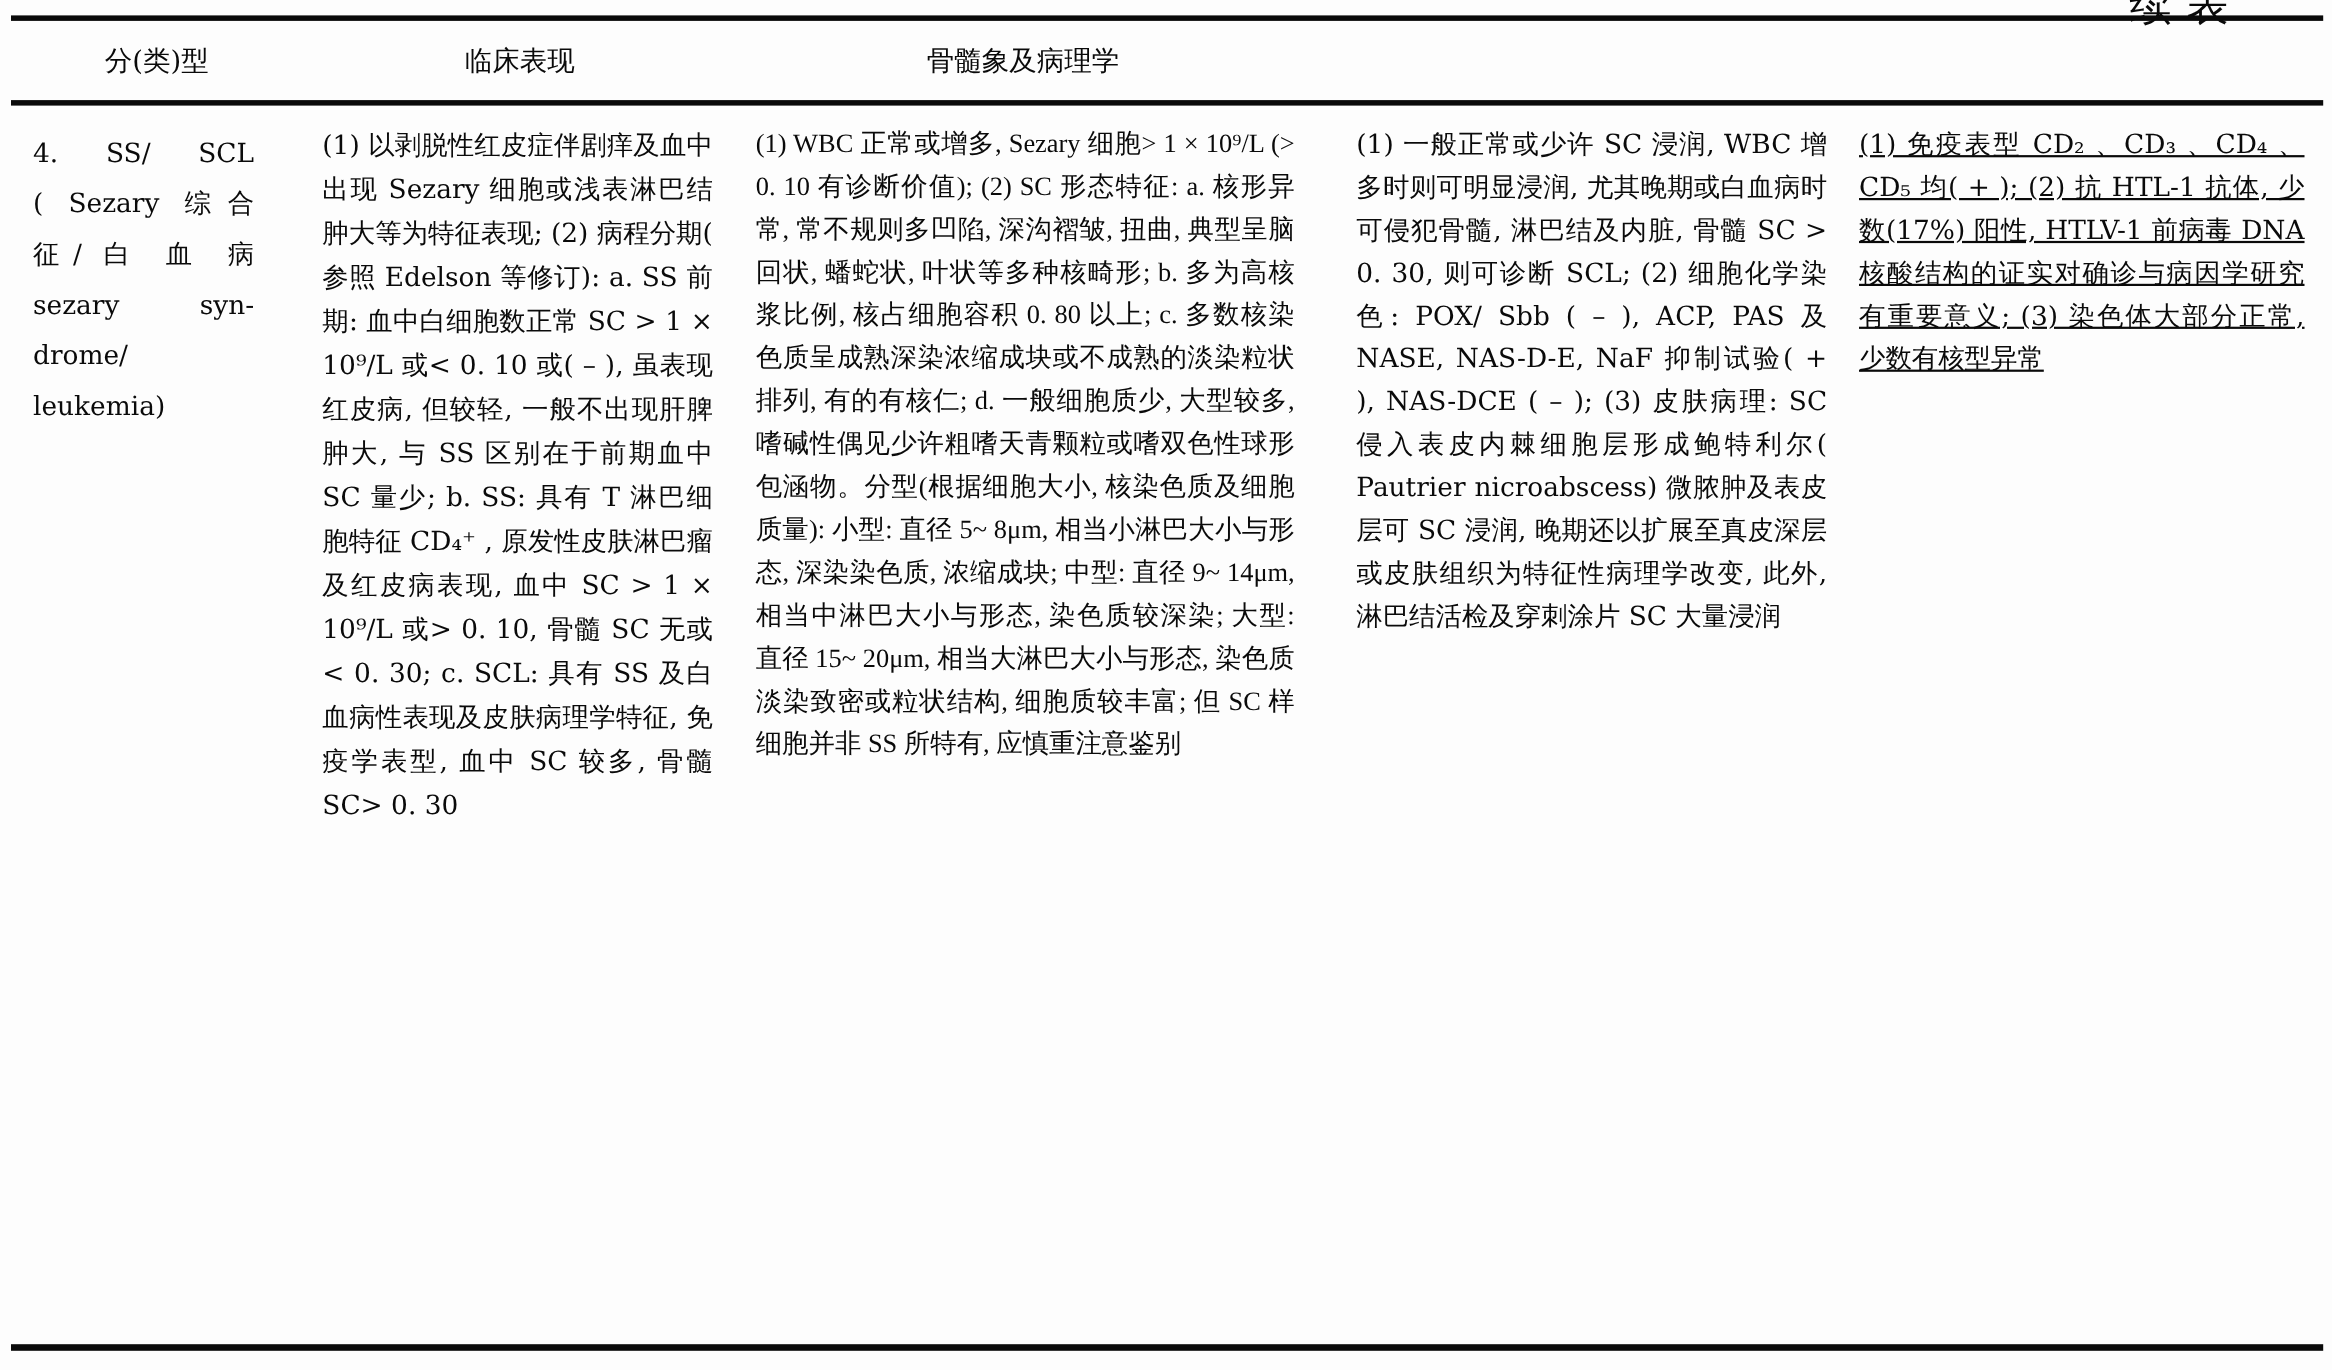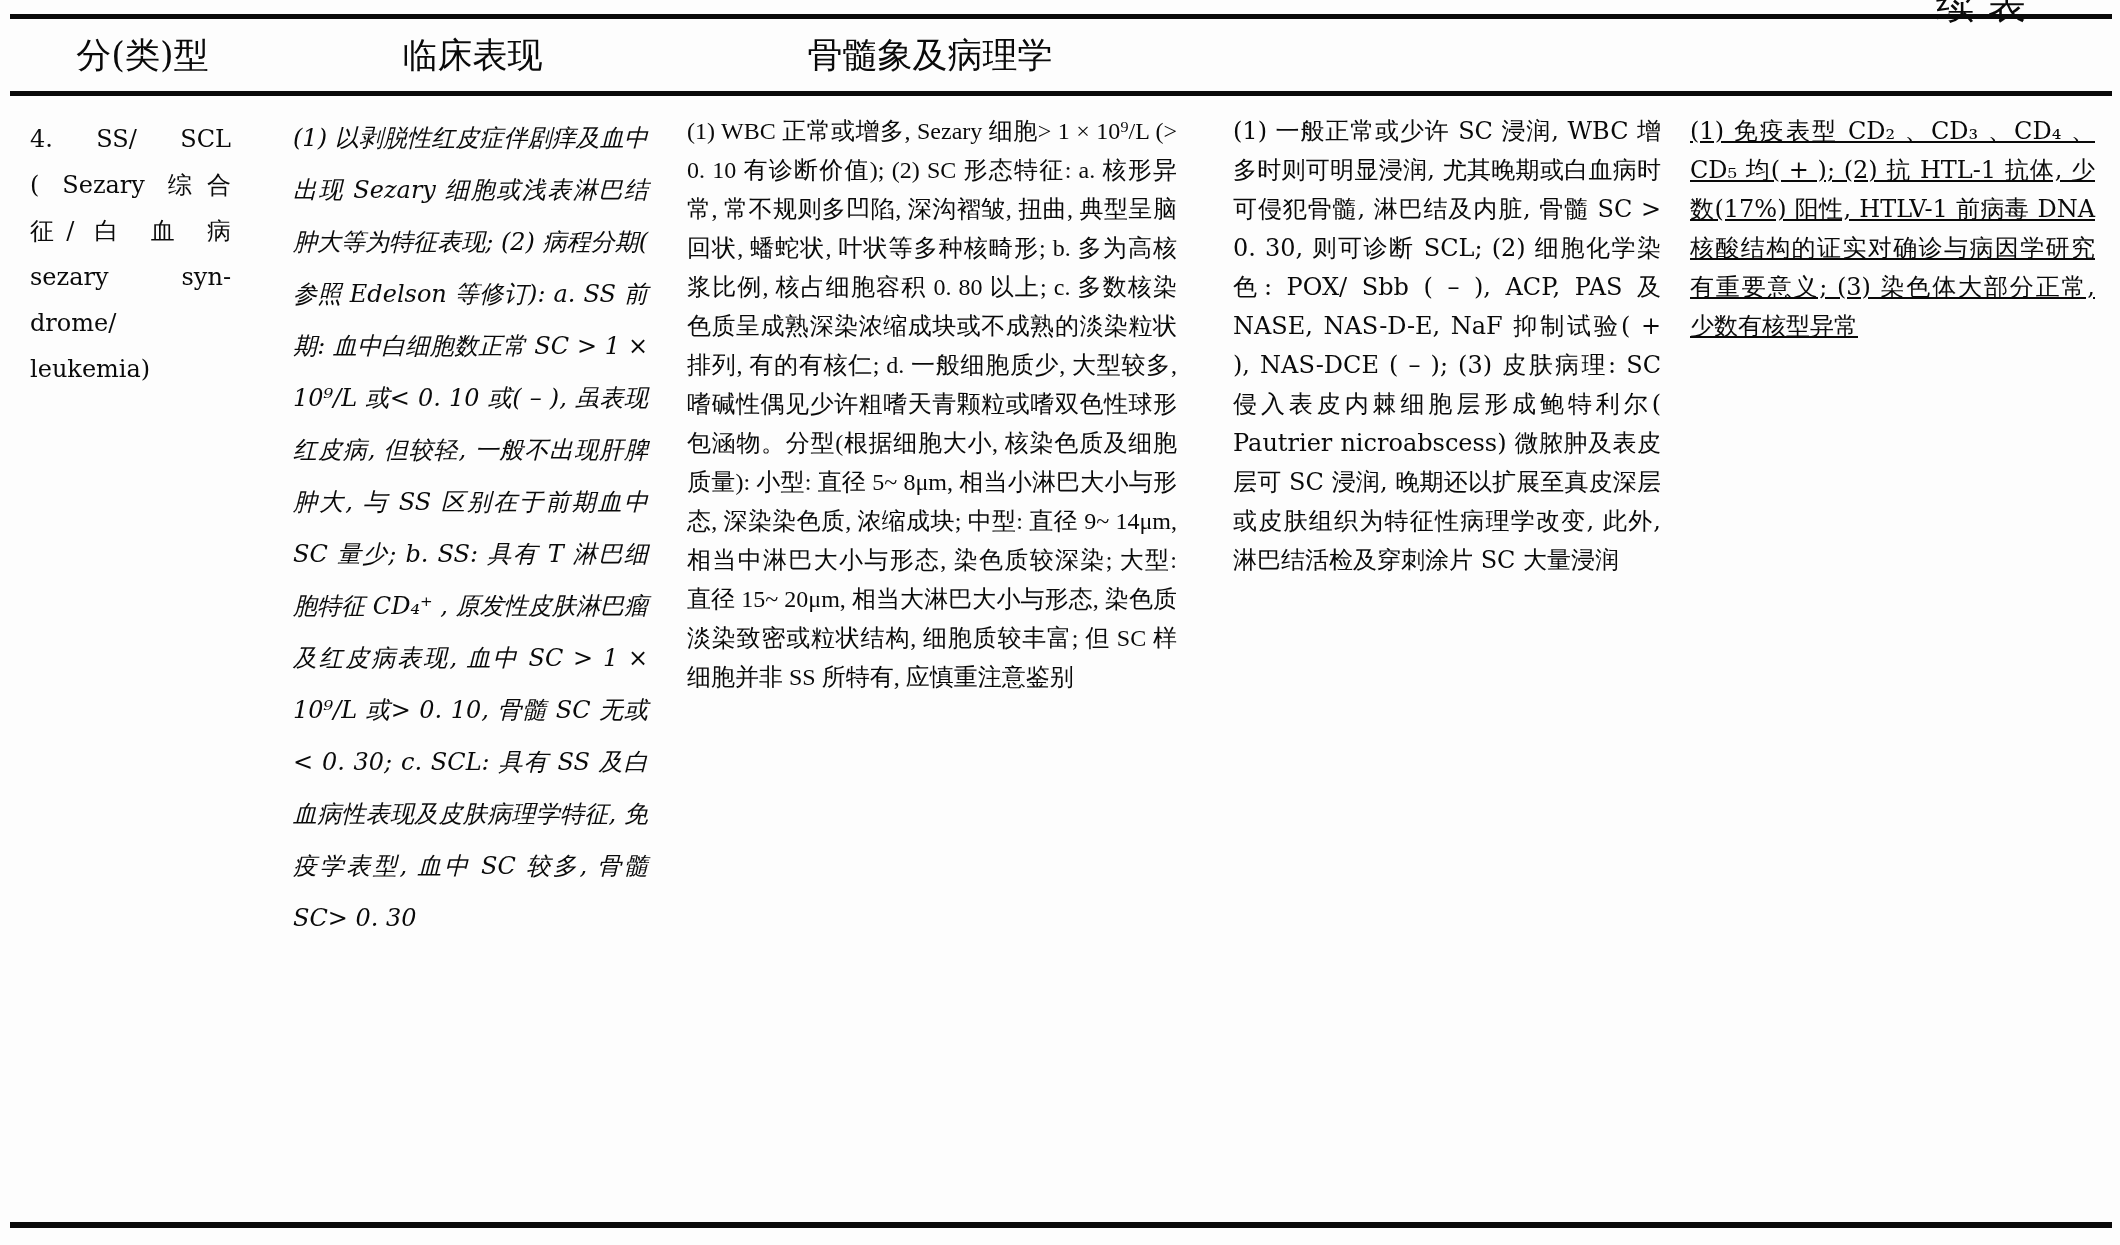--- a/index.html
+++ b/index.html
@@ -38,21 +38,21 @@
   .thead {
     display: grid;
     grid-template-columns: 265px 395px 520px 480px 442px;
     align-items: center;
     height: 72px;
     border-bottom: 5px solid #0a0a0a;
     flex: 0 0 auto;
   }
   .th {
     text-align: center;
-    font-size: 35px;
+    font-size: 25px;
     white-space: pre;
   }
   .tbody {
     display: grid;
     grid-template-columns: 265px 395px 520px 480px 442px;
     padding-top: 16px;
     flex: 1 1 auto;
     align-items: start;
   }
   .cell {
@@ -61,21 +61,21 @@
     text-align: justify;
     box-sizing: border-box;
   }
   .cell-type {
     padding: 4px 44px 0 20px;
     white-space: pre-line;
     line-height: 46px;
     text-align: justify;
     text-align-last: justify;
   }
-  .cell-clinical { padding: 0 22px 0 18px; line-height: 52px; font-style: italic; }
+  .cell-clinical { padding: 0 22px 0 18px; line-height: 40px; }
   .cell-blood   { padding: 0 13px 0 17px; font-family: Liberation Serif, serif; }
   .cell-marrow  { padding: 0 9px 0 43px; }
   .cell-other   { padding: 0 17px 0 20px; text-decoration: underline; }
 </style>
 </head>
 <body>
 
 <div class="continued-label">续表</div>
 
 <div class="doc-table">

